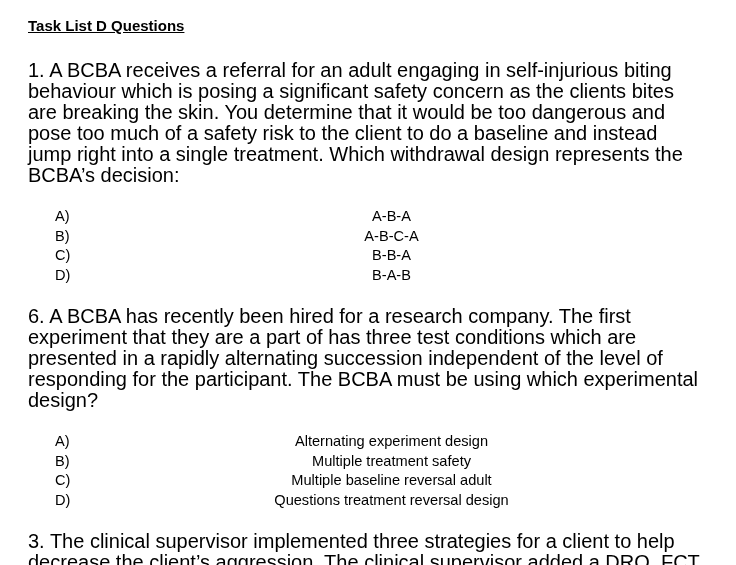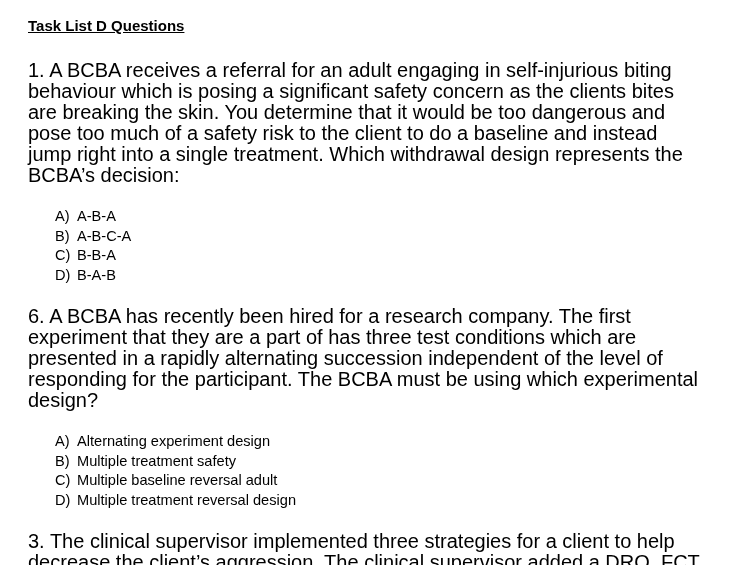--- a/index.html
+++ b/index.html
@@ -38,20 +38,21 @@
     font-size: 14.6px;
     line-height: 19.5px;
     display: flex;
   }
   .option-letter {
     flex: 0 0 auto;
     width: 22px;
   }
   .option-text {
     flex: 1 1 auto;
+    text-align: center;
   }
 </style>
 </head>
 <body>
 
 <div class="page">
 
   <h1 class="doc-title">Task List D Questions</h1>
 
   <section class="question-block">
@@ -86,21 +87,21 @@
       <li class="option">
         <span class="option-letter">B)</span>
         <span class="option-text">Multiple treatment safety</span>
       </li>
       <li class="option">
         <span class="option-letter">C)</span>
         <span class="option-text">Multiple baseline reversal adult</span>
       </li>
       <li class="option">
         <span class="option-letter">D)</span>
-        <span class="option-text">Multiple treatment reversal design</span>
+        <span class="option-text">Questions treatment reversal design</span>
       </li>
     </ul>
   </section>
 
   <section class="question-block">
     <p class="question-text">3. The clinical supervisor implemented three strategies for a client to help decrease the client’s aggression. The clinical supervisor added a DRO, FCT and response cost. They have a feeling that the FCT is the most effective intervention. What can they do to determine which strategy is most effective?</p>
   </section>
 
 </div>
 

